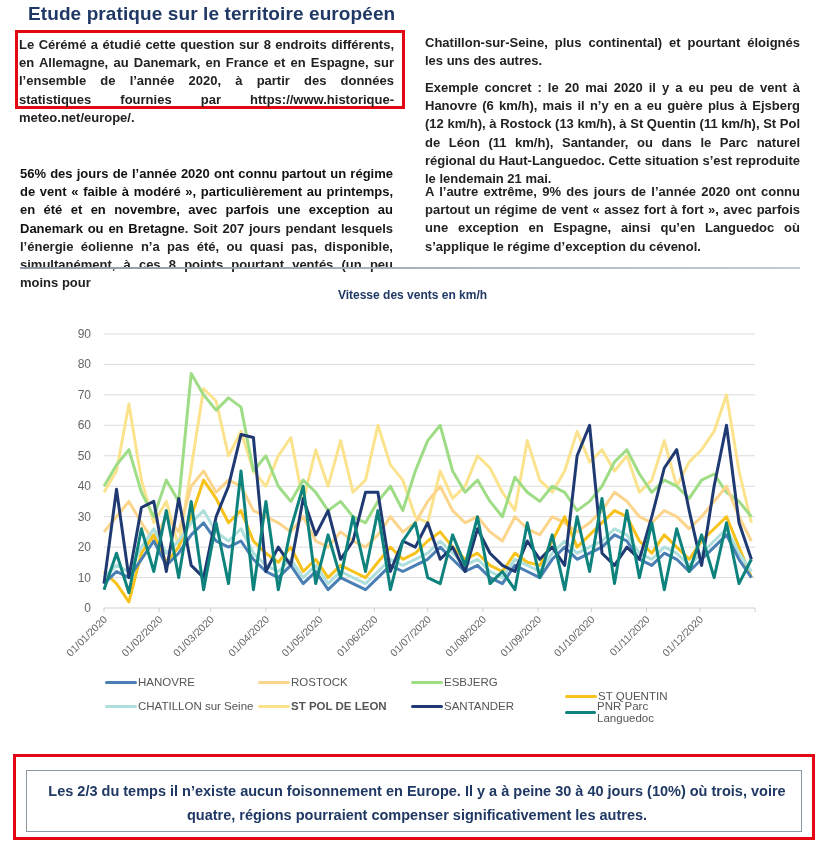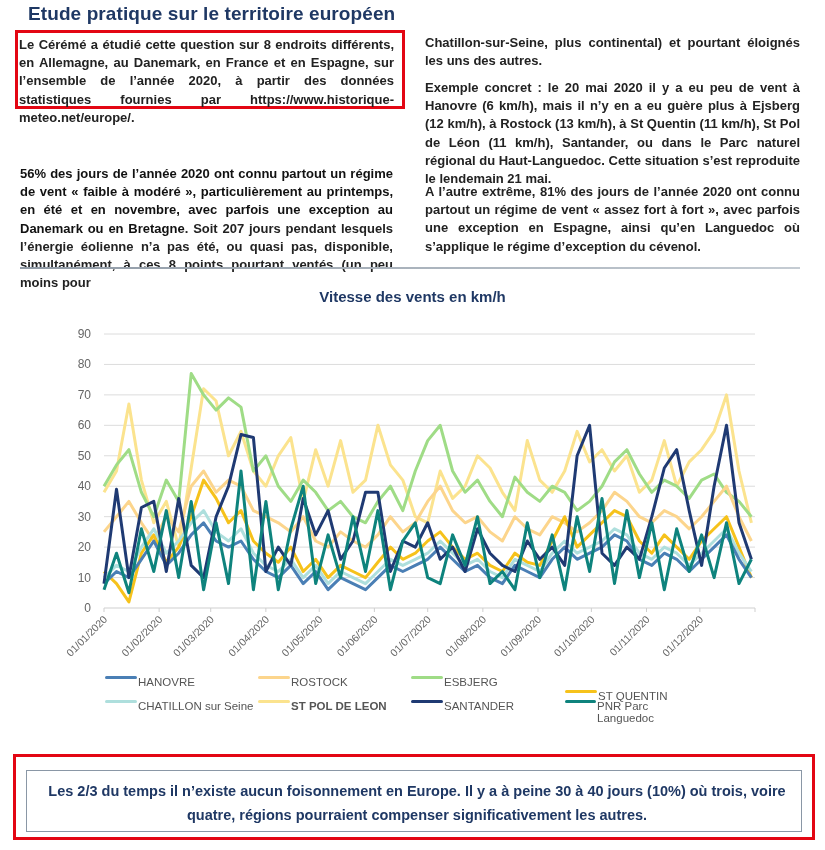--- a/index.html
+++ b/index.html
@@ -13,24 +13,24 @@
   .col p { margin: 0; }
   .p1 { position: absolute; left: 19px; top: 36px; width: 375px; }
   .p2 { position: absolute; left: 20px; top: 125px; width: 373px; margin-top: 40px; }
   .p2 b { color: #111; }
   .p3 { position: absolute; left: 425px; top: 34px; width: 375px; }
   .p4 { position: absolute; left: 425px; top: 79px; width: 375px; }
   .p5 { position: absolute; left: 425px; top: 183px; width: 375px; }
   .sep { position: absolute; left: 20px; top: 267px; width: 780px; height: 2px;
          background: linear-gradient(to right, #8f9aa6, #c5ccd3); }
   .chart-title { position: absolute; left: 0; width: 825px; top: 288px; text-align: center;
-                 font-size: 15px; font-weight: bold; color: #1f3864; }
+                 font-size: 12px; font-weight: bold; color: #1f3864; }
   svg.chart { position: absolute; left: 0; top: 310px; }
   .legend { position: absolute; left: 105px; top: 676px; width: 600px; }
-  .leg-item { position: absolute; display: flex; align-items: flex-start; font-size: 11.5px; color: #555; }
+  .leg-item { position: absolute; display: flex; align-items: center; font-size: 11.5px; color: #555; }
   .leg-swatch { width: 32px; height: 3px; border-radius: 2px; margin-right: 1px; }
   .redbox2 { position: absolute; left: 13px; top: 754px; width: 802px; height: 86px;
              border: 3px solid #e30613; box-sizing: border-box; }
   .innerbox { position: absolute; left: 26px; top: 770px; width: 776px; height: 62px;
               border: 1px solid #8a97a6; box-sizing: border-box; }
   .concl { position: absolute; left: 47px; top: 779px; width: 740px; font-size: 14.5px;
            font-weight: bold; color: #1f3864; line-height: 24px; text-align: center; }
 </style>
 </head>
 <body>
@@ -45,21 +45,21 @@
   <p><b>56% des jours de l’année 2020 ont connu partout un régime de vent « faible à modéré », particulièrement au printemps, en été et en novembre, avec parfois une exception au Danemark ou en Bretagne</b><span>. Soit 207 jours pendant lesquels l’énergie éolienne n’a pas été, ou quasi pas, disponible, simultanément, à ces 8 points pourtant ventés (un peu moins pour</span></p>
 </div>
 
 <div class="col p3">
   <p>Chatillon-sur-Seine, plus continental) et pourtant éloignés les uns des autres.</p>
 </div>
 <div class="col p4">
   <p>Exemple concret : le 20 mai 2020 il y a eu peu de vent à Hanovre (6 km/h), mais il n’y en a eu guère plus à Ejsberg (12 km/h), à Rostock (13 km/h), à St Quentin (11 km/h), St Pol de Léon (11 km/h), Santander, ou dans le Parc naturel régional du Haut-Languedoc. Cette situation s’est reproduite le lendemain 21 mai.</p>
 </div>
 <div class="col p5">
-  <p>A l’autre extrême, 81% des jours de l’année 2020 ont connu partout un régime de vent « assez fort à fort », avec parfois une exception en Espagne, ainsi qu’en Languedoc où s’applique le régime d’exception du cévenol.</p>
+  <p>A l’autre extrême, 9% des jours de l’année 2020 ont connu partout un régime de vent « assez fort à fort », avec parfois une exception en Espagne, ainsi qu’en Languedoc où s’applique le régime d’exception du cévenol.</p>
 </div>
 
 <div class="sep"></div>
 
 <div class="chart-title">Vitesse des vents en km/h</div>
 
 <svg class="chart" id="chart" width="825" height="360" viewBox="0 0 825 360" xmlns="http://www.w3.org/2000/svg">
   <g id="grid">
       <line x1="104" x2="755" y1="298" y2="298" stroke="#cfcfcf" stroke-width="1"></line>
       <line x1="104" x2="755" y1="267.55555555555554" y2="267.55555555555554" stroke="#dcdcdc" stroke-width="1"></line>

